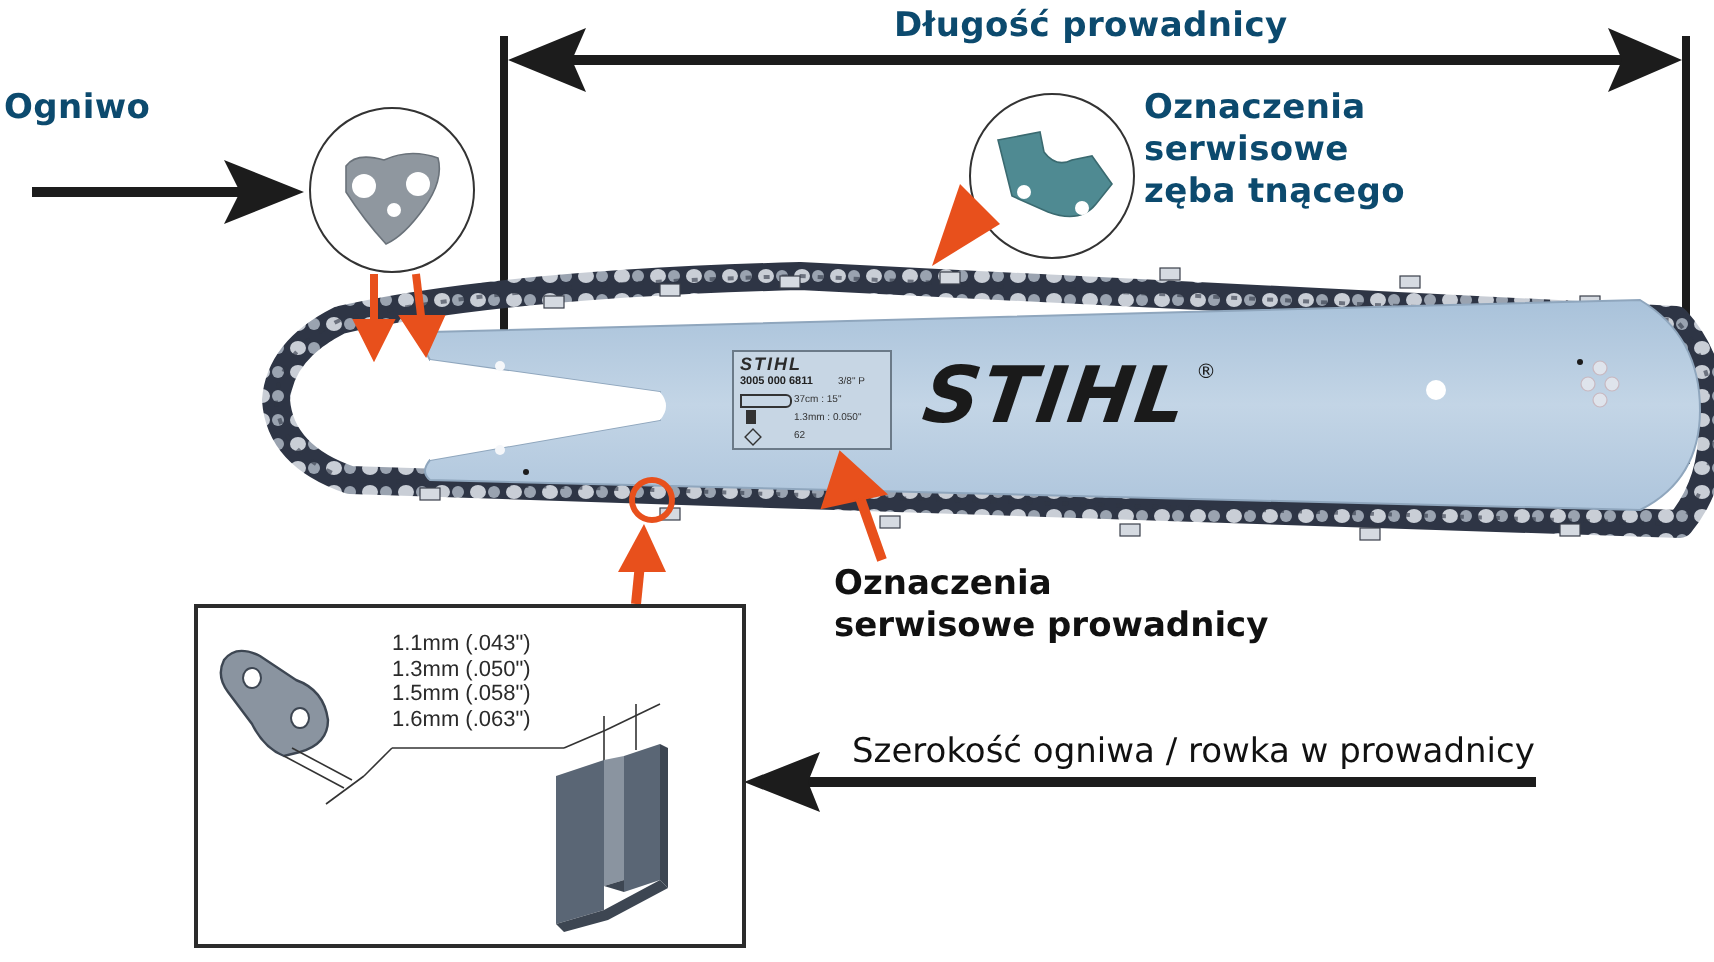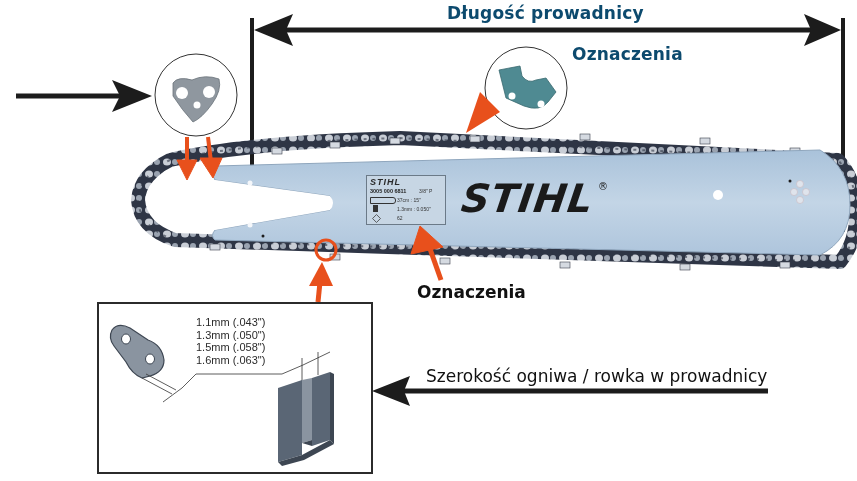--- a/index.html
+++ b/index.html
@@ -130,30 +130,34 @@
     <polygon points="322,262 309,286 333,286" fill="#e8501c"></polygon>
   </g>
 
   <g>
     <line x1="400" y1="391" x2="768" y2="391" stroke="#1c1c1c" stroke-width="5"></line>
     <polygon points="372,391 410,376 404,391 410,406" fill="#1c1c1c"></polygon>
   </g>
 </svg>
 
 <div class="abs label" style="left:2px; top:44px;">
+  <div>Ogniwo</div>
 </div>
 
 <div class="abs label" style="left:447px; top:3px; font-size:17px;">Długość prowadnicy</div>
 
 <div class="abs label" style="left:572px; top:44px;">
   <div>Oznaczenia</div>
+  <div>serwisowe</div>
+  <div>zęba tnącego</div>
 </div>
 
 <div class="abs label-plain" style="left:417px; top:282px; font-weight:bold;">
   <div>Oznaczenia</div>
+  <div>serwisowe prowadnicy</div>
 </div>
 
 <div class="abs label-plain" style="left:426px; top:366px;">Szerokość ogniwa / rowka w prowadnicy</div>
 
 <div class="stihl-logo">STIHL</div>
 <div class="reg">®</div>
 
 <div class="plate">
   <div class="brand">STIHL</div>
   <div class="pn">3005 000 6811</div>

